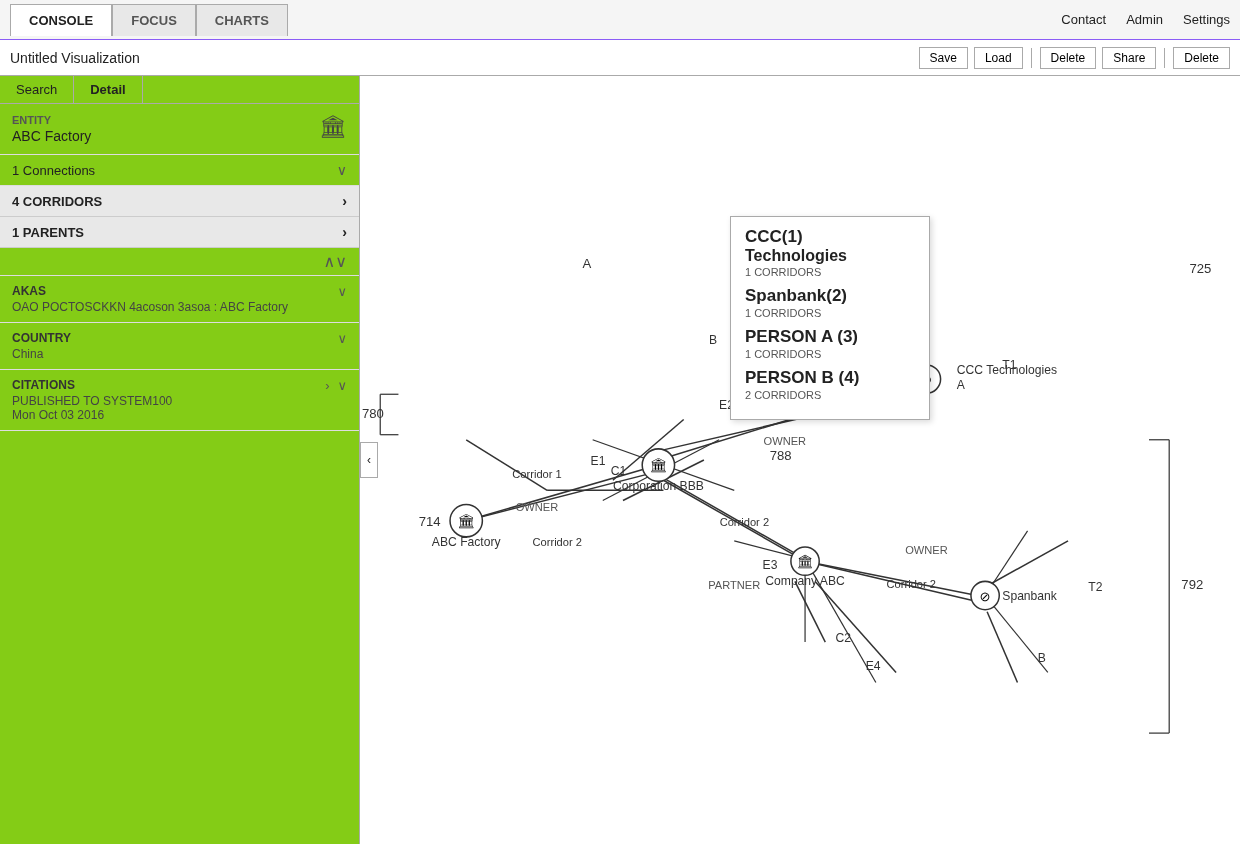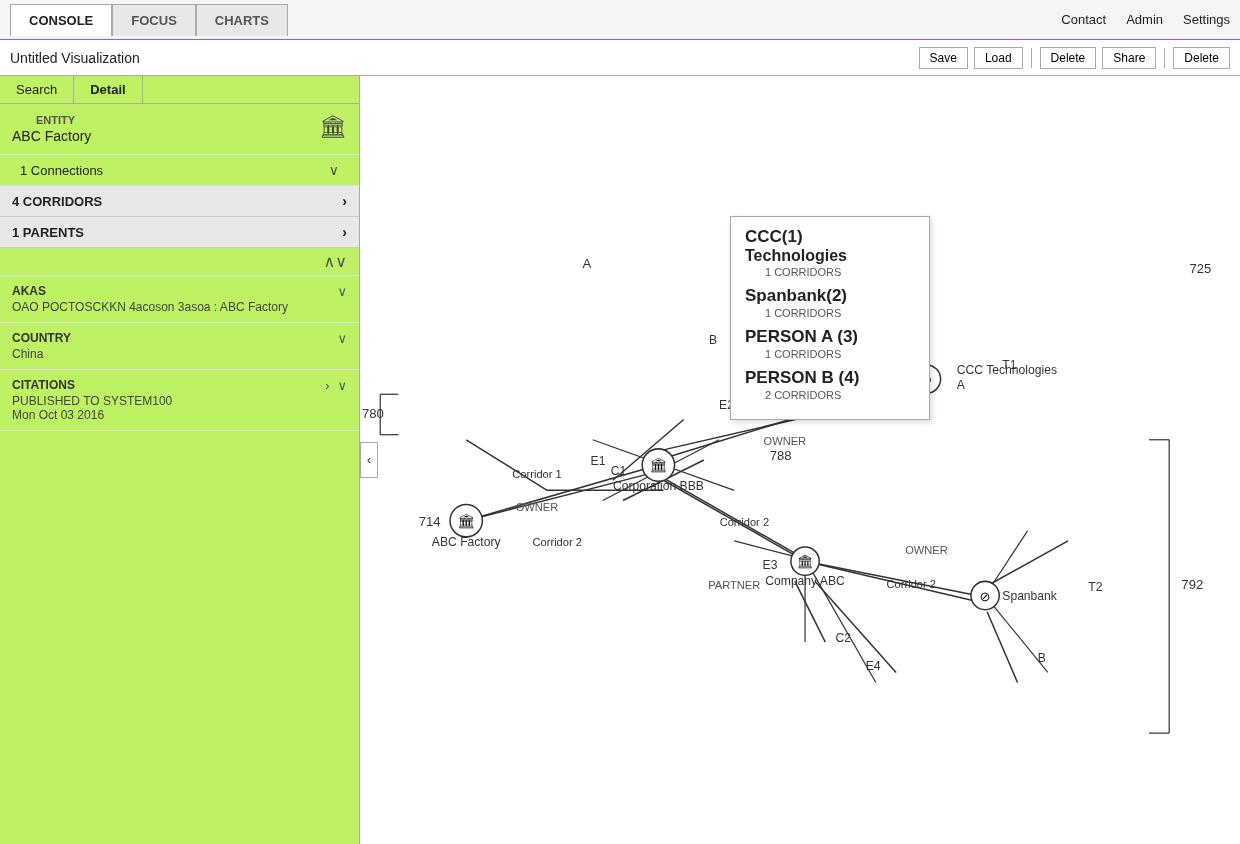--- a/index.html
+++ b/index.html
@@ -34,38 +34,38 @@
       cursor: pointer; font-size: 12px;
     }
     .toolbar-sep { border-left: 1px solid #aaa; height: 20px; margin: auto 2px; }
 
     
     .main-area { display: flex; height: calc(844px - 76px); }
 
     
     .left-panel {
       width: 360px; min-width: 360px; border-right: 1px solid #aaa;
-      display: flex; flex-direction: column; overflow-y: auto; background: #bef264;
+      display: flex; flex-direction: column; overflow-y: auto; background: #84cc16;
     }
 
     
     .panel-tabs { display: flex; border-bottom: 1px solid #aaa; }
     .panel-tab { padding: 6px 16px; cursor: pointer; font-size: 13px; border-right: 1px solid #aaa; }
     .panel-tab.active { font-weight: bold; }
 
     
     .entity-section { padding: 10px 12px; border-bottom: 1px solid #ddd; display: flex; justify-content: space-between; align-items: flex-start; }
-    .entity-label { font-size: 11px; font-weight: bold; color: #555; margin-left: 24px; }
+    .entity-label { font-size: 11px; font-weight: bold; color: #555; }
     .entity-name { font-size: 14px; font-weight: normal; margin-top: 2px; }
     .entity-icon { font-size: 22px; color: #444; }
 
     
     .connections-row {
       display: flex; align-items: center; justify-content: space-between;
-      padding: 7px 20px; border-bottom: 1px solid #ddd; font-size: 13px; cursor: pointer;
+      padding: 7px 12px; border-bottom: 1px solid #ddd; font-size: 13px; cursor: pointer;
     }
     .connections-row .arrow { font-size: 14px; color: #555; }
 
     
     .expand-section {
       display: flex; align-items: center; justify-content: space-between;
       padding: 7px 12px; background: #e8e8e8; border-bottom: 1px solid #ccc;
       font-size: 13px; font-weight: bold; cursor: pointer;
     }
     .expand-section .arrow { font-size: 14px; }
@@ -100,21 +100,21 @@
 
     
     .popup-box {
       position: absolute; left: 370px; top: 140px;
       background: #fff; border: 1px solid #aaa;
       padding: 10px 14px; min-width: 200px; z-index: 20;
       box-shadow: 2px 2px 6px rgba(0,0,0,0.15);
     }
     .popup-entity { margin-bottom: 8px; }
     .popup-entity-name { font-size: 17px; font-weight: bold; }
-    .popup-entity-corridors { font-size: 11px; color: #555; margin-top: 1px; margin-left: 20px; }
+    .popup-entity-corridors { font-size: 11px; color: #555; margin-top: 1px; }
   </style>
 </head>
 <body>
 
 <div class="top-nav">
   <div class="top-nav-left">
     <div class="nav-tab active">CONSOLE</div>
     <div class="nav-tab">FOCUS</div>
     <div class="nav-tab">CHARTS</div>
   </div>

